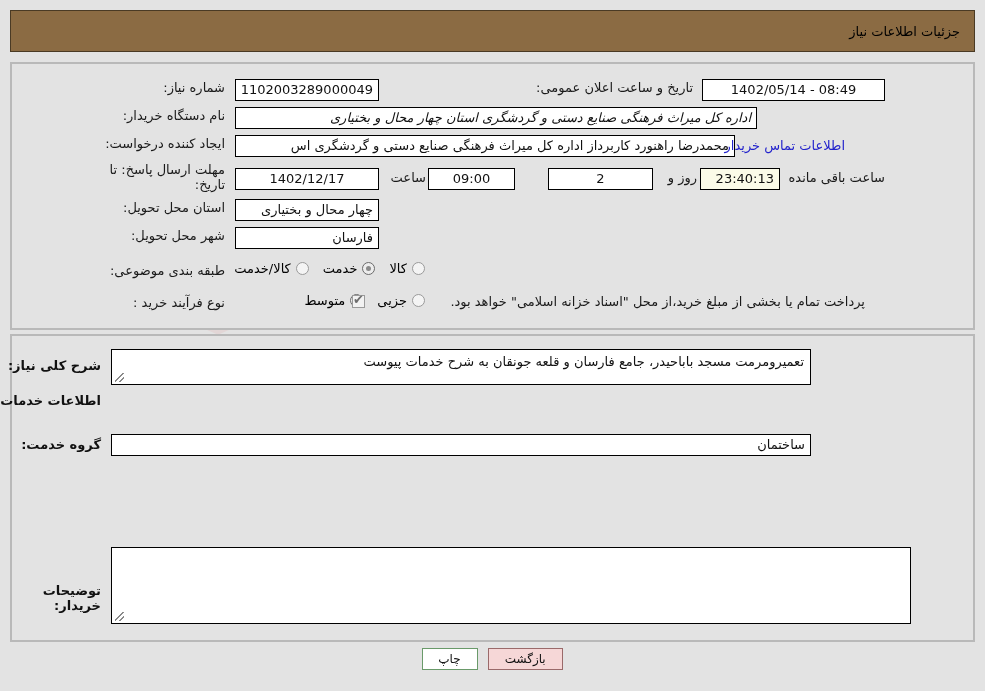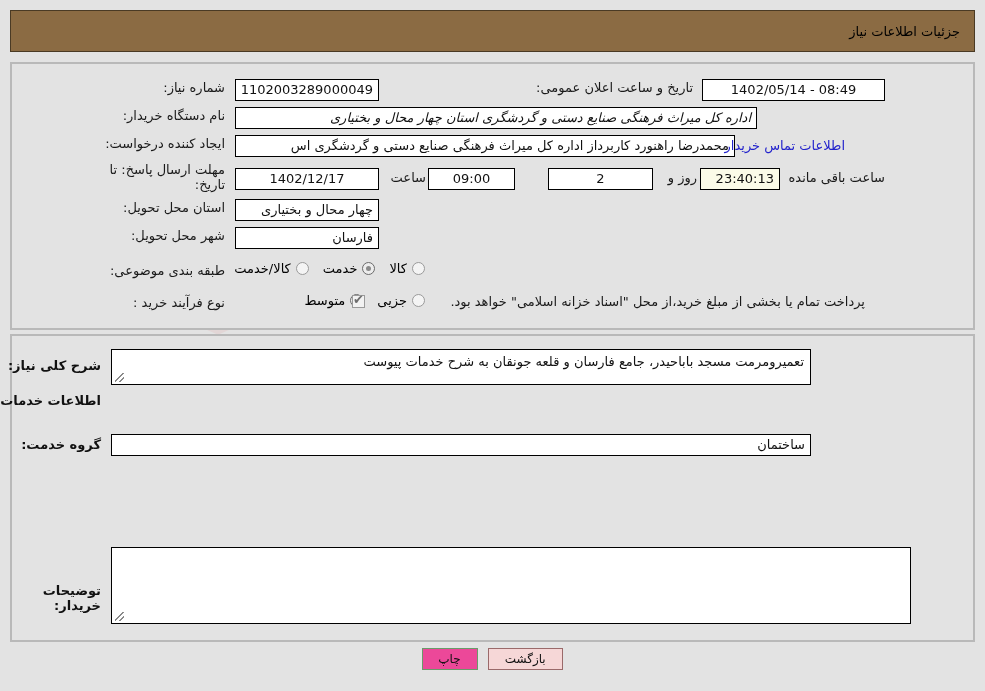--- a/index.html
+++ b/index.html
@@ -252,21 +252,21 @@
   }
   .btn {
     border: 1px solid #4a4a4a;
     font-size: 12px;
     padding: 3px 16px;
     cursor: pointer;
     color: #111;
     font-family: "DejaVu Sans", "Liberation Sans", sans-serif;
   }
   .btn-back  { background: #f6d7d7; border-color: #9a6a6a; }
-  .btn-print { background: #ec4899; border-color: #6a9a6a; padding-left: 15px; }
+  .btn-print { background: #ffffff; border-color: #6a9a6a; padding-left: 15px; }
 </style>
 </head>
 <body>
 
 <div class="watermark">
   <svg class="wm-shield" viewBox="0 0 96 112">
     <path d="M48 4 L90 18 V56 C90 82 70 100 48 108 C26 100 6 82 6 56 V18 Z" fill="none" stroke="#e0b9b9" stroke-width="7"></path>
     <path d="M48 26 L70 34 V58 C70 74 60 85 48 90 C36 85 26 74 26 58 V34 Z" fill="#efcccc"></path>
   </svg>
   <div class="wm-text">AriaTender.net</div>

